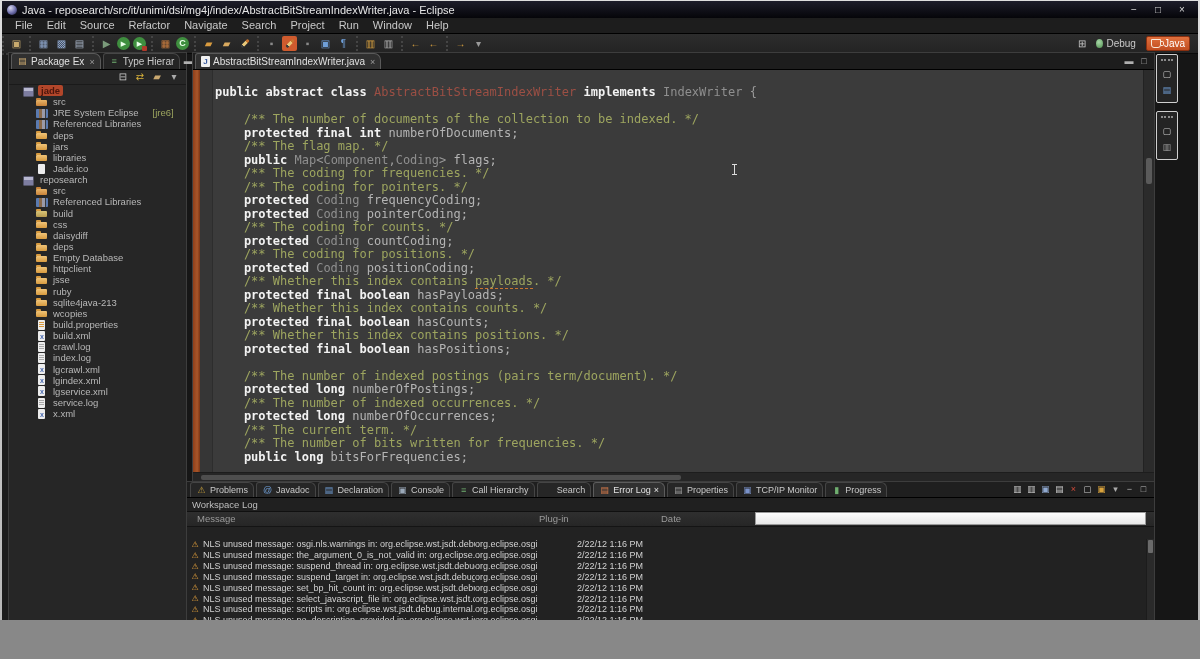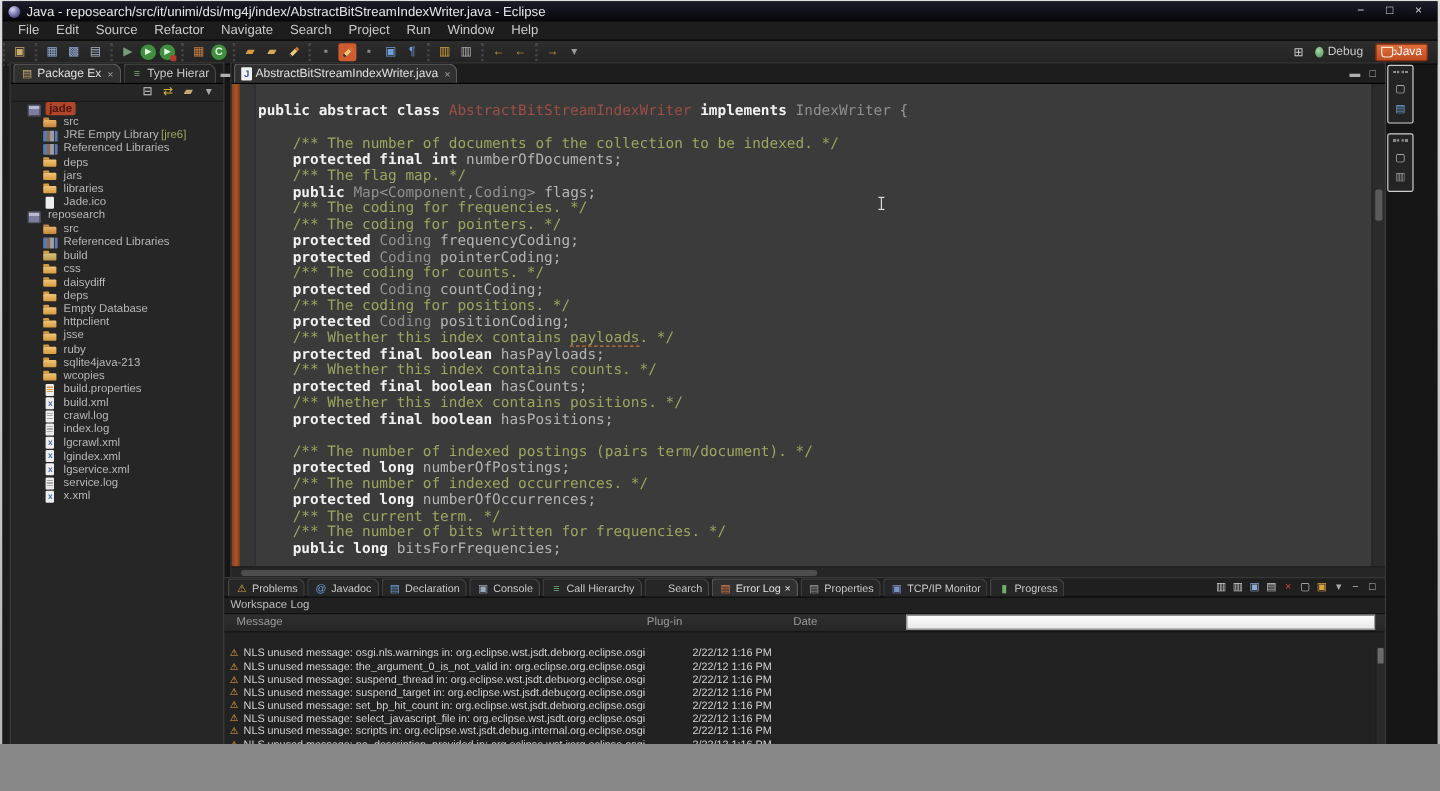--- a/index.html
+++ b/index.html
@@ -56,21 +56,21 @@
   .mini-icon{width:12px;height:12px;display:flex;align-items:center;justify-content:center;font-size:9px;line-height:1;}
 
   
   .pe-toolbar{display:flex;align-items:center;justify-content:flex-end;gap:5px;height:14px;padding-right:6px;
               background:#262626;border-bottom:1px solid #1a1a1a;}
   .pe-tool{font-size:10px;line-height:1;}
   .tree{position:absolute;left:0;top:32px;right:0;bottom:12px;overflow:hidden;font-size:9.5px;color:#b8b8b8;}
   .tree-row{display:flex;align-items:center;height:11.15px;white-space:nowrap;}
   .tree-row.sel .tree-label{background:#b2462a;color:#4a150c;border-radius:2px;padding:0 3px;font-weight:bold;}
   .tree-label{padding:0 2px;}
-  .tree-sfx{color:#9da55f;}
+  .tree-sfx{color:#9da55f;margin-left:12px;}
   .ti{display:inline-block;width:12px;height:10px;position:relative;margin-right:3px;flex:none;}
   .ti-folder,.ti-src,.ti-build{top:1px;}
   .ti-folder::before,.ti-src::before,.ti-build::before{content:"";position:absolute;top:0;left:0;width:5px;height:2px;
         background:#d89b3f;border-radius:1px 1px 0 0;}
   .ti-folder::after,.ti-src::after,.ti-build::after{content:"";position:absolute;top:2px;left:0;right:1px;height:6px;
         background:linear-gradient(#f0c478,#d89b3f);border-radius:1px;}
   .ti-src::before{background:#c9833a;}
   .ti-src::after{background:linear-gradient(#e8b468,#c9833a);}
   .ti-build::after{background:linear-gradient(#d8c478,#b89b4f);}
   .ti-project{top:1px;}
@@ -270,21 +270,21 @@
           <div class="tree-row sel" style="padding-left: 14px;">
             <span class="ti ti-project"></span>
             <span class="tree-label">jade</span>
           </div>
           <div class="tree-row" style="padding-left: 27px;">
             <span class="ti ti-src"></span>
             <span class="tree-label">src</span>
           </div>
           <div class="tree-row" style="padding-left: 27px;">
             <span class="ti ti-jre"></span>
-            <span class="tree-label">JRE Empty Library</span>
+            <span class="tree-label">JRE System Eclipse</span>
             <span class="tree-sfx"> [jre6]</span>
           </div>
           <div class="tree-row" style="padding-left: 27px;">
             <span class="ti ti-lib"></span>
             <span class="tree-label">Referenced Libraries</span>
           </div>
           <div class="tree-row" style="padding-left: 27px;">
             <span class="ti ti-folder"></span>
             <span class="tree-label">deps</span>
           </div>

